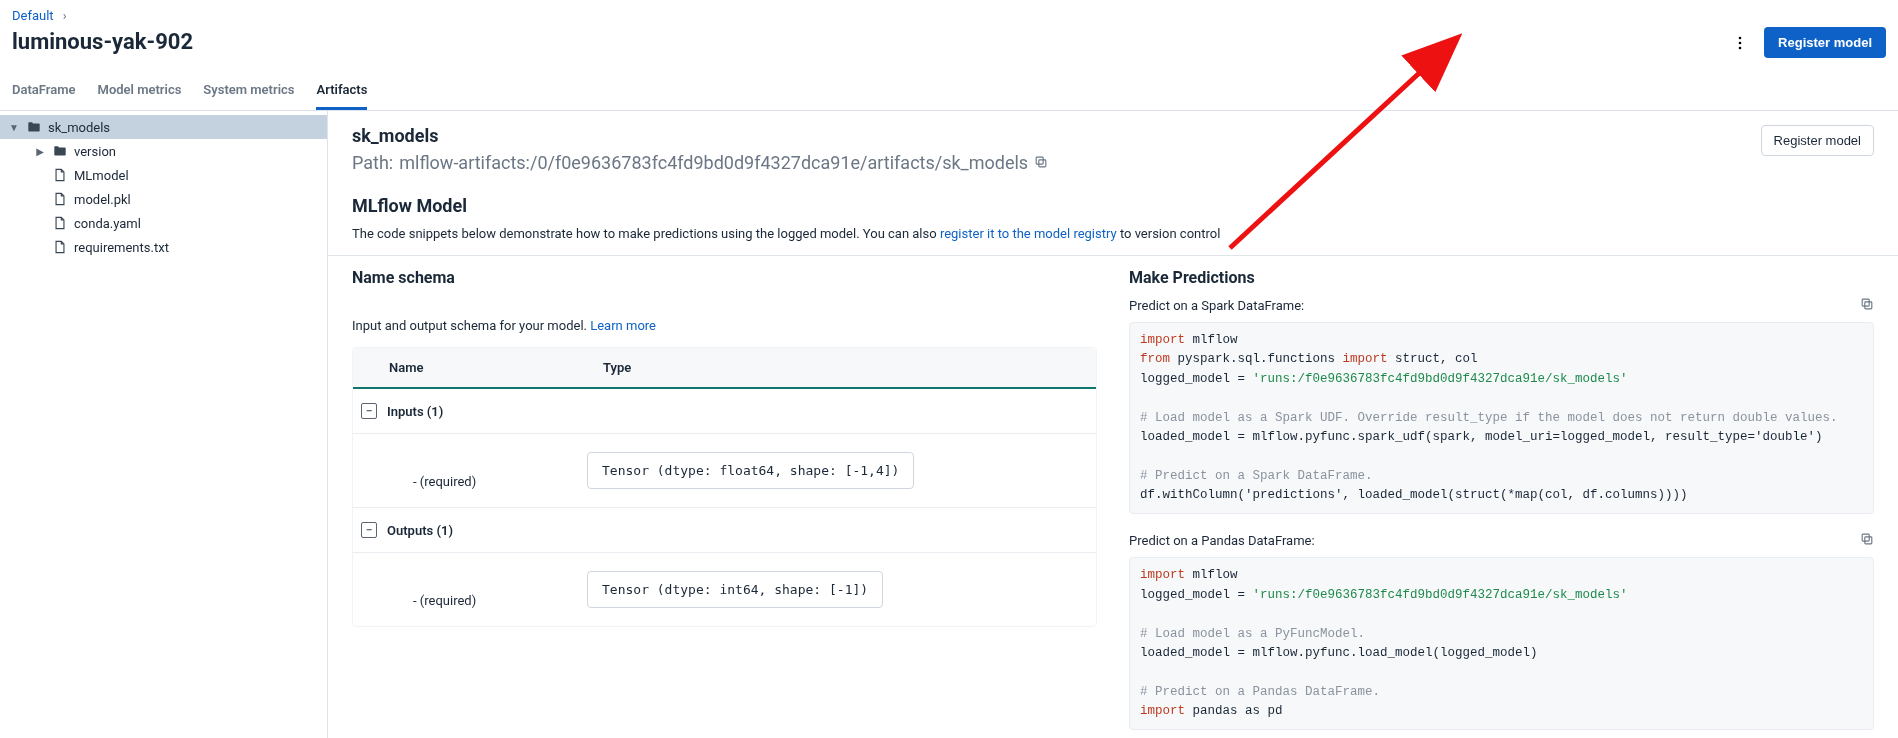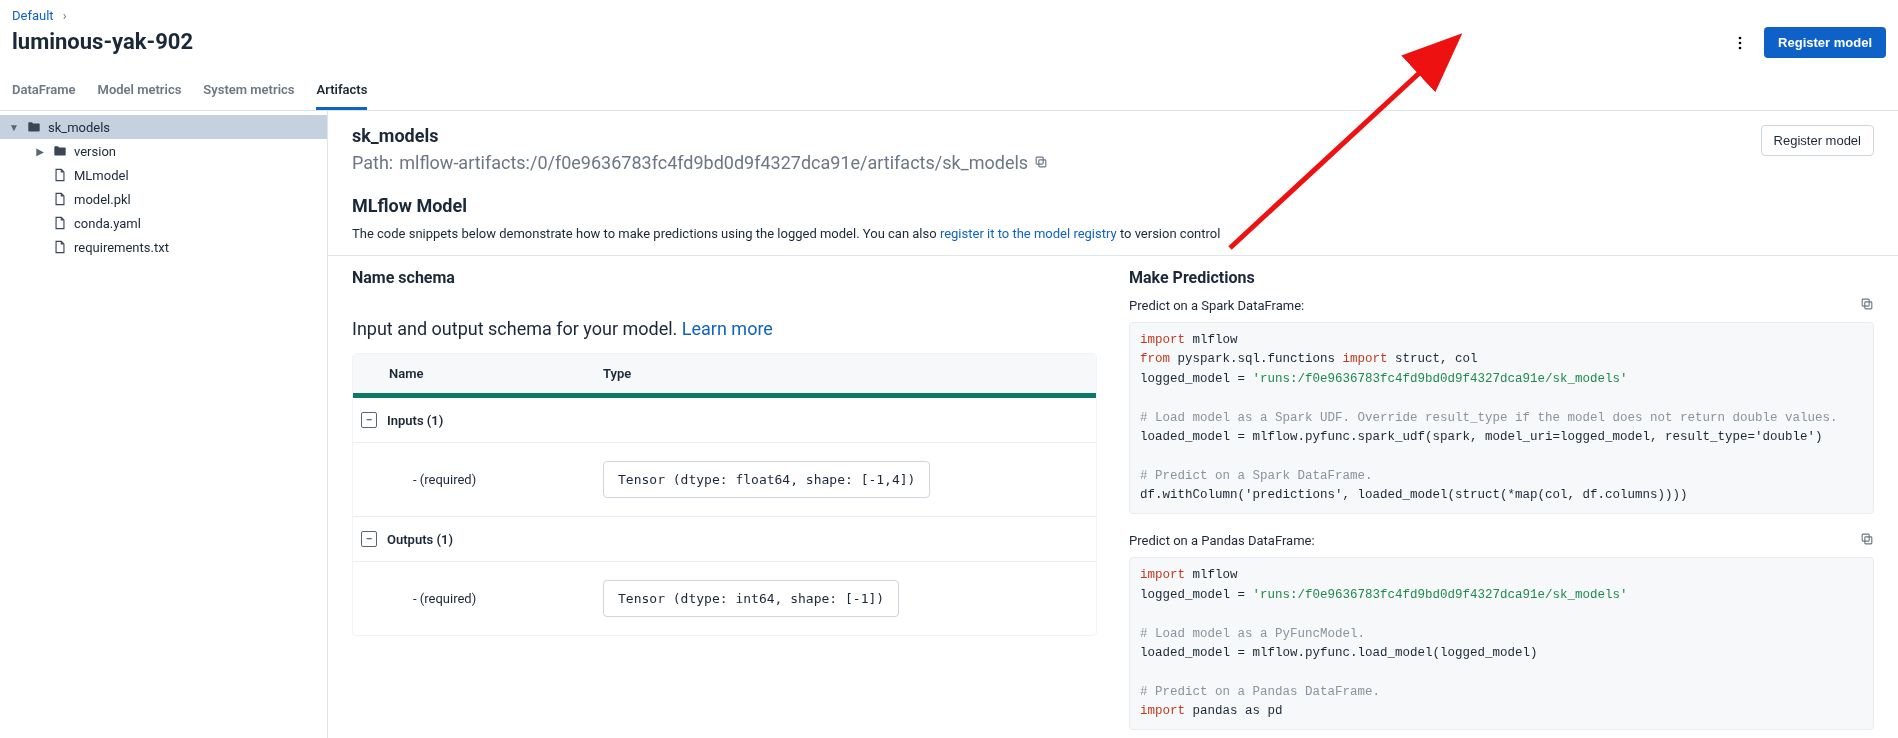--- a/index.html
+++ b/index.html
@@ -70,38 +70,38 @@
 
   .section-title { font-size: 18px; font-weight:700; padding: 8px 24px 10px; }
   .section-desc { font-size: 13px; padding: 0 24px 14px; color:#1b2838; }
 
   .split {
     display:flex; gap: 32px; border-top:1px solid #dfe4ea;
     padding: 12px 24px 40px;
   }
   .col { flex:1; min-width:0; }
   .col h3 { font-size:16px; font-weight:700; margin-bottom:10px; }
-  .muted { color:#1b2838; font-size:18px; margin-bottom:14px;margin-top:31px;}
+  .muted { color:#1b2838; font-size:13px; margin-bottom:14px;margin-top:31px;}
 
   
   .schema-table {
     border:1px solid #f1f3f6; border-radius:4px;
   }
   .schema-header {
     display:flex; background:#f6f8fa; font-weight:600; font-size:13px;
-    border-bottom:5px solid #0f766e;
+    border-bottom:2px solid #0f766e;
   }
   .schema-header .c1 { width:240px; padding:12px 20px 12px 36px; }
   .schema-header .c2 { flex:1; padding:12px 10px; }
   .schema-group {
     display:flex; align-items:center; gap:10px; padding:14px 10px 14px 8px;
     border-bottom:1px solid #e9edf2; font-weight:600;
   }
   .schema-item {
-    display:flex; align-items:center; gap:20px; padding:18px 10px 18px 60px;
+    display:flex; align-items:flex-end; gap:4px; padding:18px 10px 18px 60px;
     border-bottom:1px solid #e9edf2;
   }
   .schema-item:last-child { border-bottom:none; }
   .toggle-box {
     width:16px; height:16px; border:1px solid #5b6472; border-radius:2px;
     display:inline-flex; align-items:center; justify-content:center; color:#5b6472;
     font-size:12px; line-height:1; cursor:pointer;
   }
   .codebox {
     font-family: SFMono-Regular, Menlo, Consolas, monospace;

